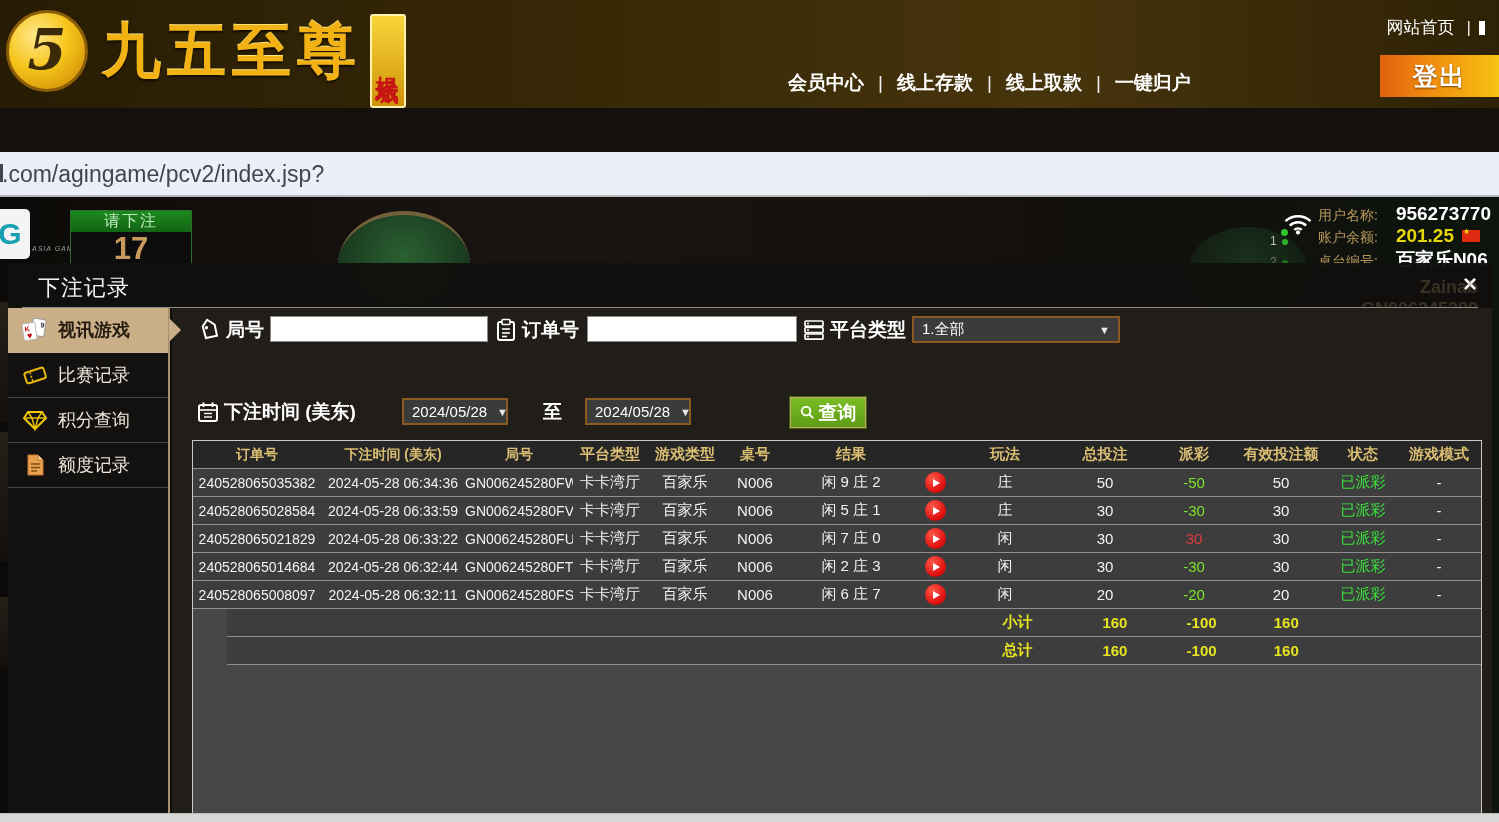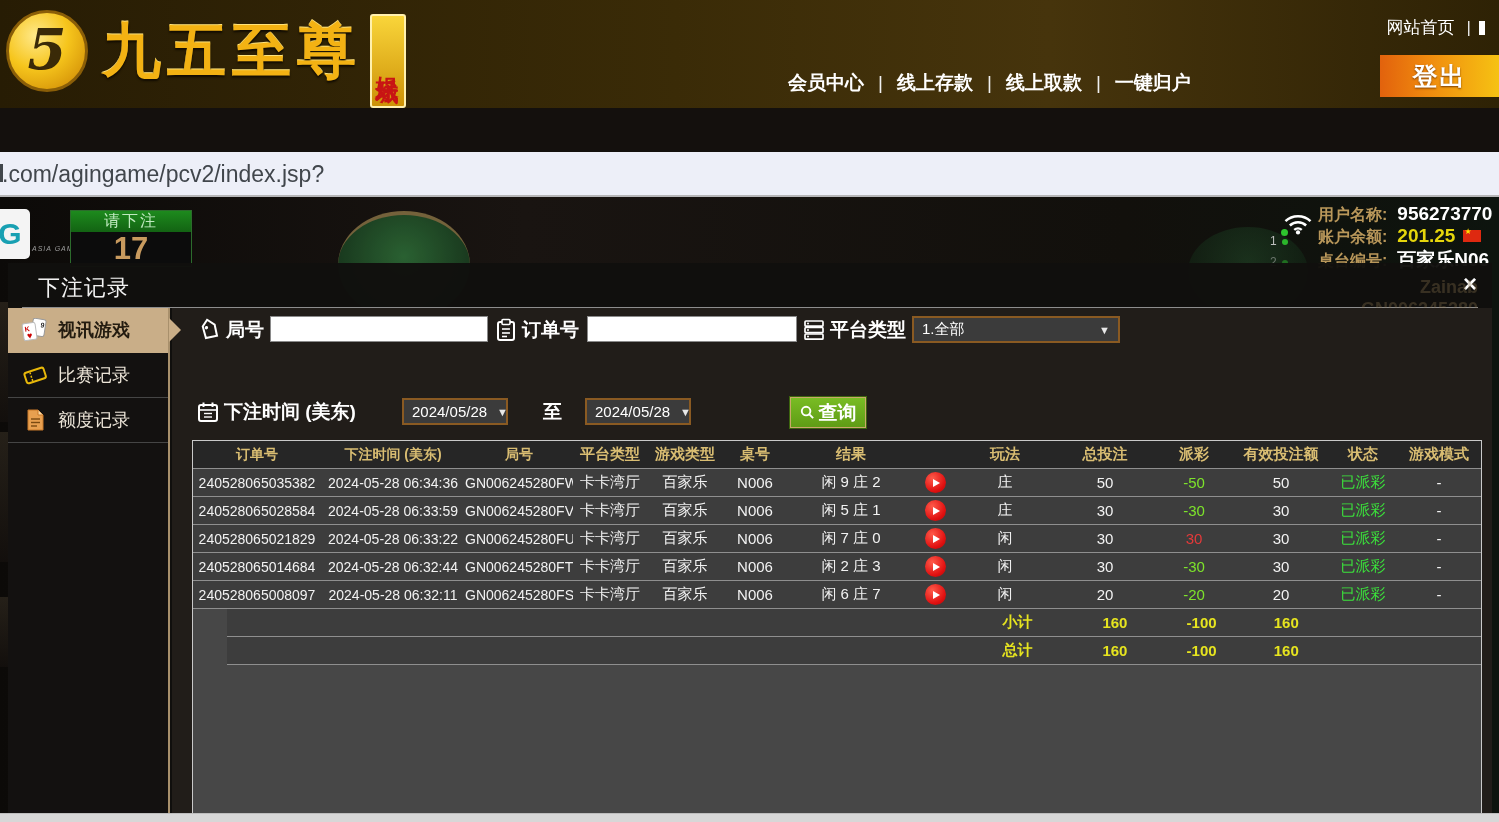--- a/index.html
+++ b/index.html
@@ -55,21 +55,21 @@
     display:flex; align-items:center; justify-content:center; letter-spacing:2px; }
   .timer-value { height:34px; background:#0c0c0c; color:#c89a5e; font-size:31px; font-weight:bold;
     display:flex; align-items:center; justify-content:center; }
   .felt { position:absolute; left:338px; top:14px; width:132px; height:108px; border-radius:50%;
     background:radial-gradient(circle at 50% 40%,#2e6f38,#1b4222 70%); border-top:4px solid #857043; opacity:.85; }
   .felt2 { position:absolute; left:1188px; top:30px; width:120px; height:90px; border-radius:50%;
     background:radial-gradient(circle at 50% 40%,#24502c,#132a17 75%); opacity:.5; }
 
   .user-info { position:absolute; left:1278px; top:6px; width:221px; }
   .ui-row { display:flex; align-items:baseline; height:22px; white-space:nowrap; }
-  .ui-label { color:#b9975a; font-size:16px; font-weight:bold; margin-right:10px; }
+  .ui-label { color:#b9975a; font-size:14px; font-weight:normal; margin-right:18px; }
   .ui-val { color:#fff; font-size:19px; font-weight:bold; }
   .ui-val.yellow { color:#e5d60c; }
   .wifi { position:absolute; left:5px; top:8px; }
   .wifi-dot-green { position:absolute; left:3px; top:26px; width:7px; height:7px; border-radius:50%; background:#2ec52e; }
   .list-markers { position:absolute; left:-8px; top:28px; color:#cfcfcf; font-size:12px; line-height:21px; opacity:.9; }
   .list-markers .dot { display:inline-block; width:6px; height:6px; border-radius:50%; background:#2ec52e; margin-left:5px; }
   .flag { display:inline-block; width:18px; height:12px; background:#de2910; margin-left:8px; position:relative; top:0px; }
   .flag::after { content:"★"; position:absolute; left:1px; top:-3px; color:#ffde00; font-size:8px; }
 
   .bottom-strip { position:absolute; left:0; top:813px; width:1499px; height:9px; background:#d7d7d7;
@@ -241,20 +241,30 @@
             <g transform="rotate(-18 13 12)">
                 <rect x="3" y="7" width="20" height="11" rx="2" fill="none" stroke="#e8b80a" stroke-width="2"></rect>
                 <line x1="9" y1="8" x2="9" y2="17" stroke="#e8b80a" stroke-width="1.5" stroke-dasharray="2 1.5"></line>
               </g>
           </svg>
         </span>
         <span>比赛记录</span>
       </div>
       <div class="side-item">
         <span class="ic">
+          <svg width="26" height="24" viewBox="0 0 26 24">
+            <polygon points="6,4 20,4 24,10 13,21 2,10" fill="none" stroke="#f0c50a" stroke-width="2"></polygon>
+            <polyline points="2,10 24,10" stroke="#f0c50a" stroke-width="1.4" fill="none"></polyline>
+            <polyline points="6,4 10,10 13,21 16,10 20,4" stroke="#f0c50a" stroke-width="1.4" fill="none"></polyline>
+          </svg>
+        </span>
+        <span>积分查询</span>
+      </div>
+      <div class="side-item">
+        <span class="ic">
           <svg width="22" height="24" viewBox="0 0 22 24">
             <path d="M4 2 h10 l5 5 v15 h-15 z" fill="#e8a050" stroke="#c87828"></path>
             <path d="M14 2 v5 h5" fill="#f7d9a8" stroke="#c87828"></path>
             <line x1="7" y1="11" x2="16" y2="11" stroke="#7a4a12" stroke-width="1.4"></line>
             <line x1="7" y1="14.5" x2="16" y2="14.5" stroke="#7a4a12" stroke-width="1.4"></line>
             <line x1="7" y1="18" x2="13" y2="18" stroke="#7a4a12" stroke-width="1.4"></line>
           </svg>
         </span>
         <span>额度记录</span>
       </div>

